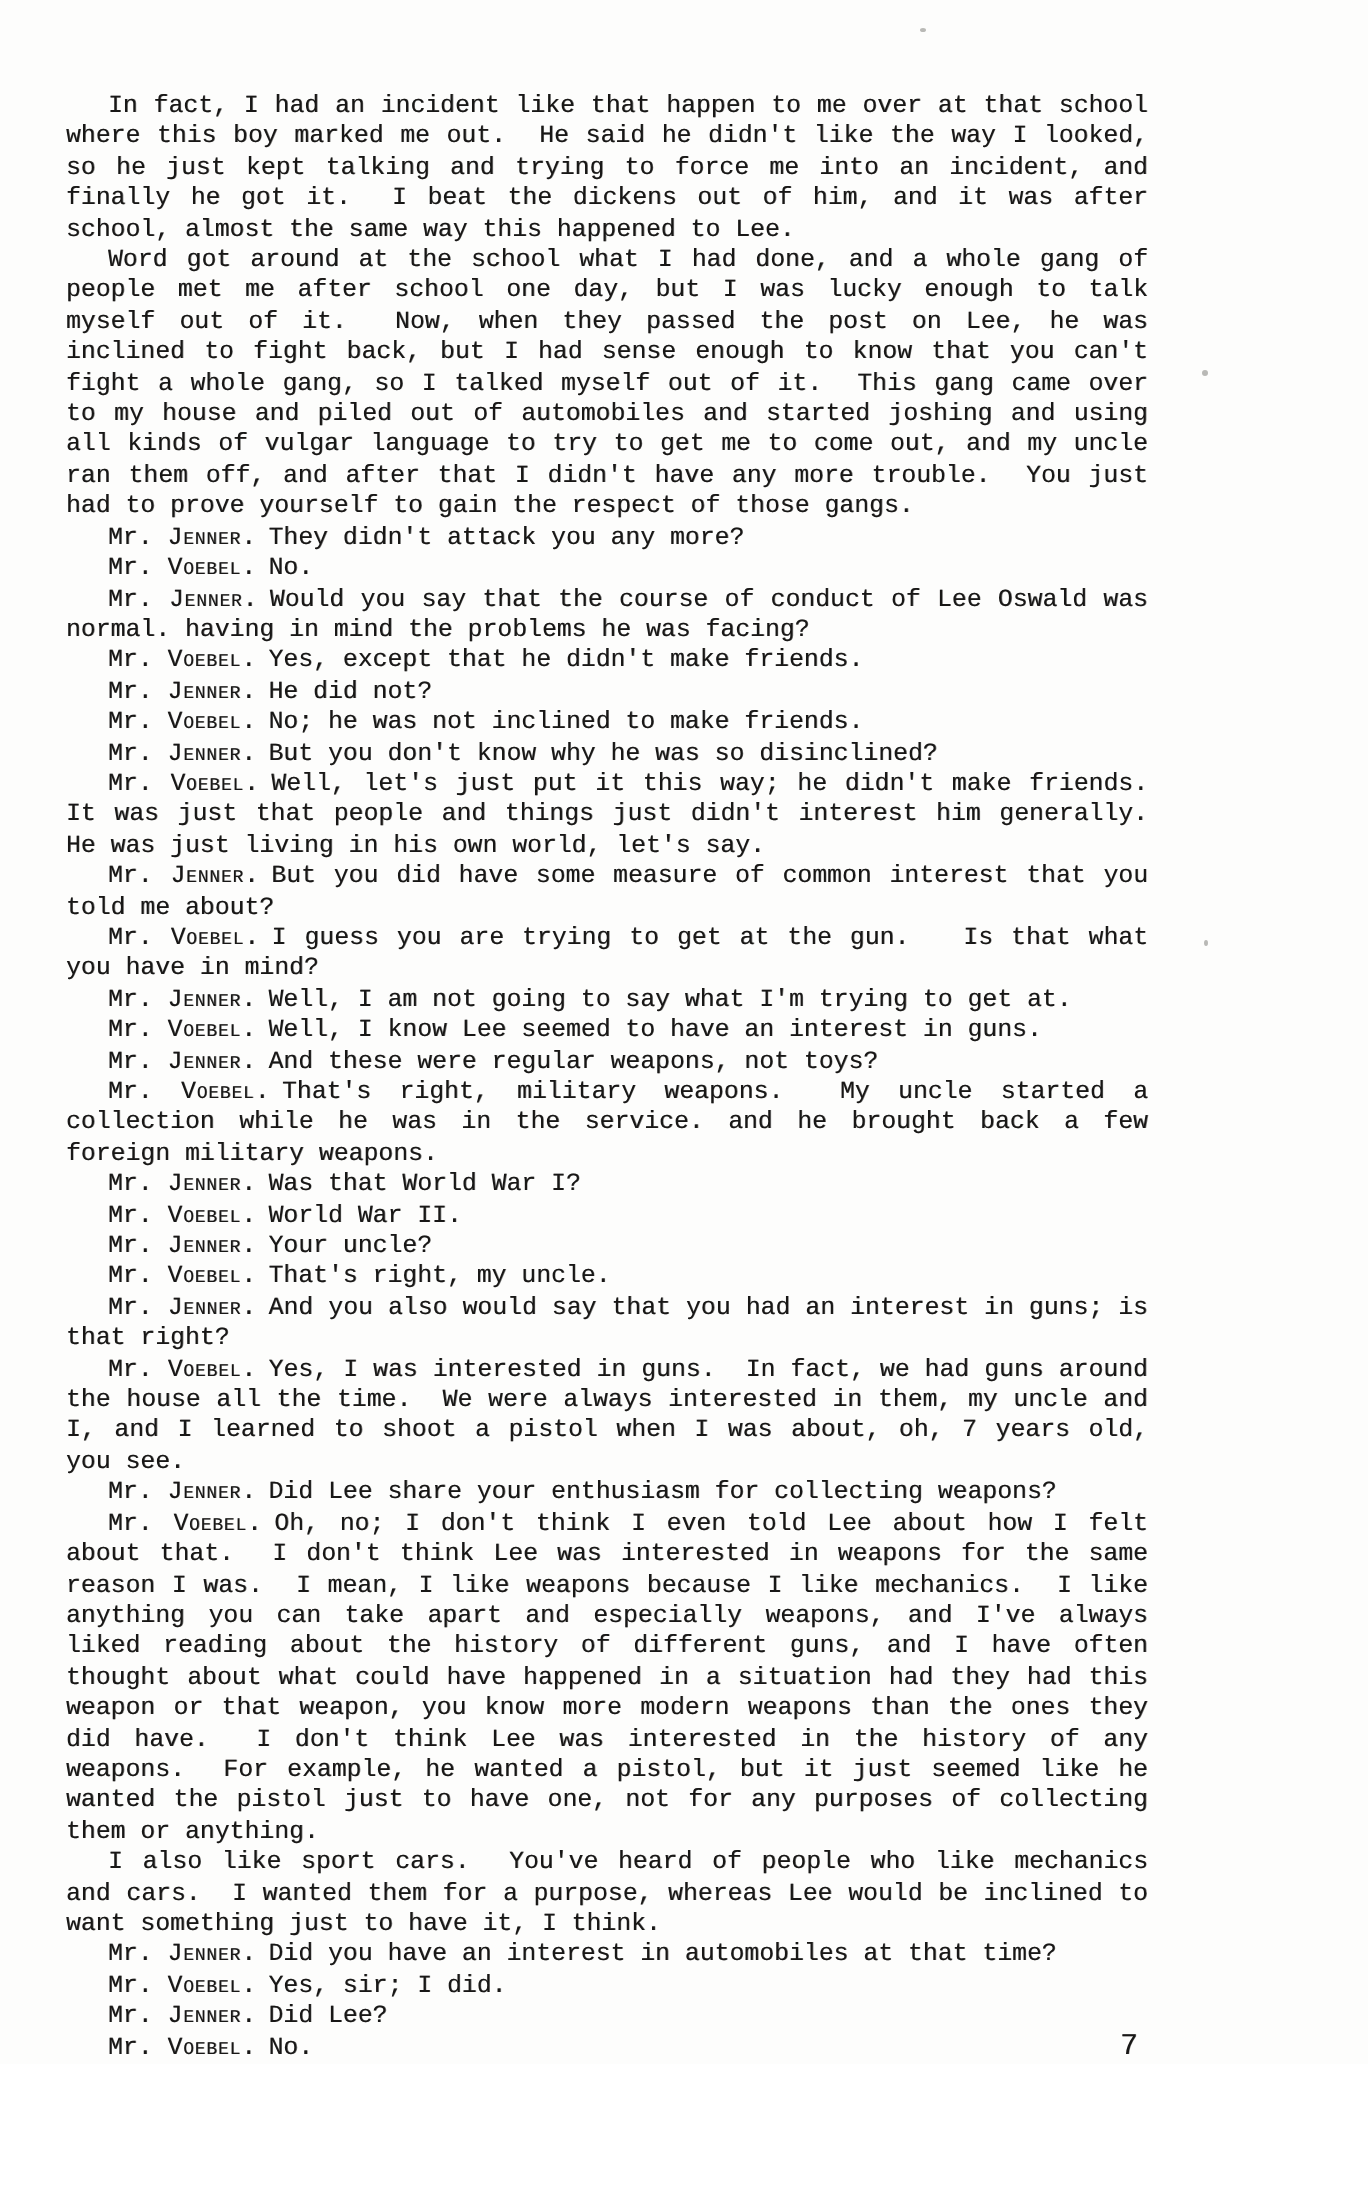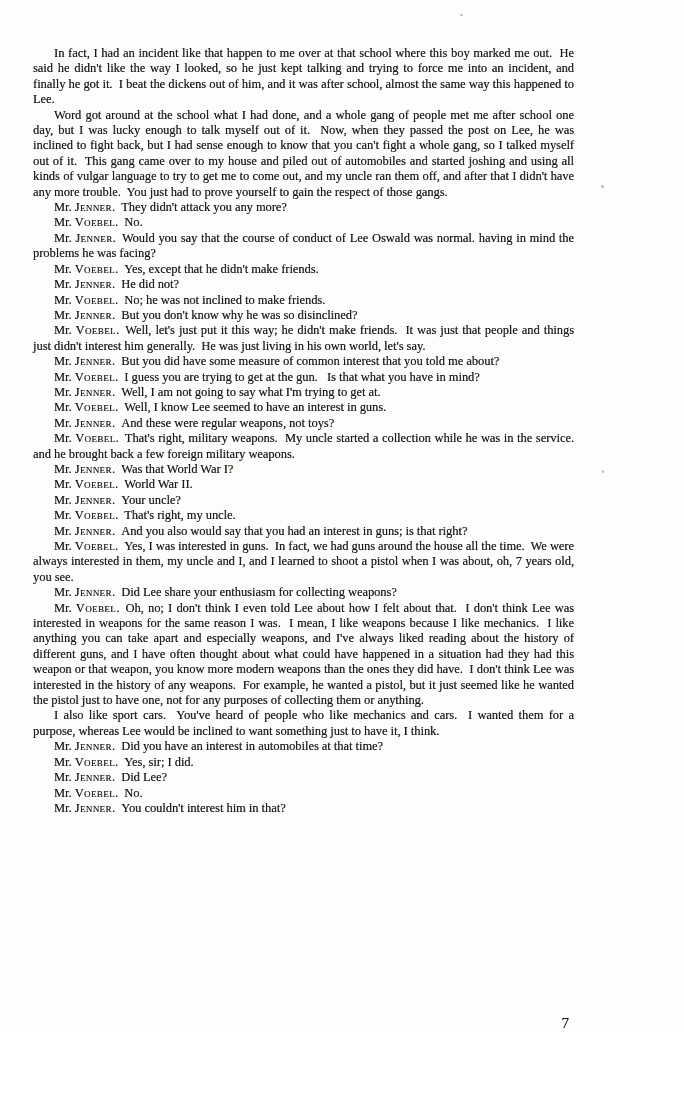--- a/index.html
+++ b/index.html
@@ -6,21 +6,21 @@
     margin: 0;
     padding: 0;
     background: #ffffff;
   }
   .page {
     position: relative;
     width: 684px;
     height: 1032px;
     background: #fdfdfc;
     overflow: hidden;
-    font-family: Liberation Serif, serif;
+    font-family: Liberation Mono, monospace;
     color: #181716;
   }
   .text-block {
     position: absolute;
     left: 33px;
     top: 46px;
     width: 541px;
     font-size: 12.4px;
     line-height: 15.4px;
     text-align: justify;

